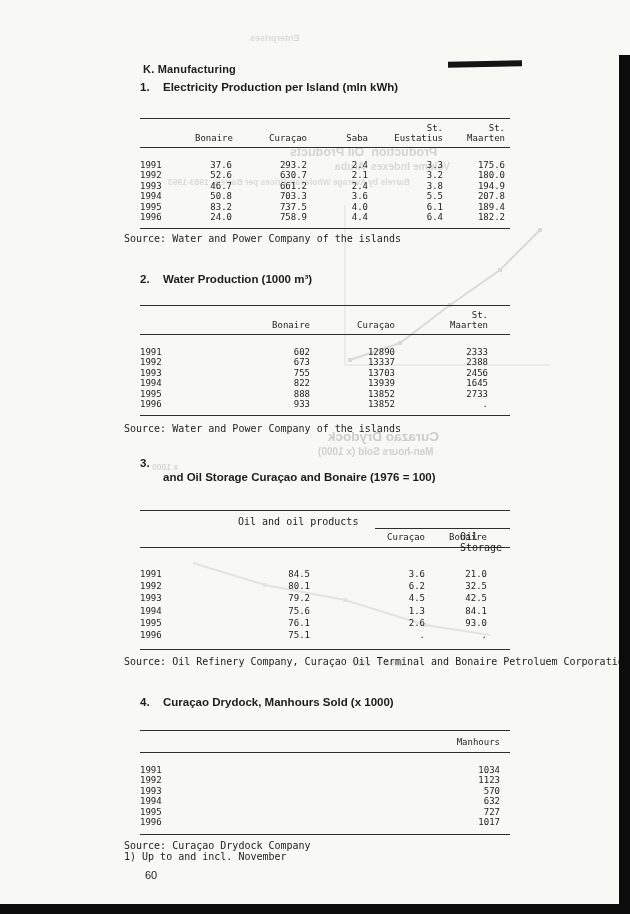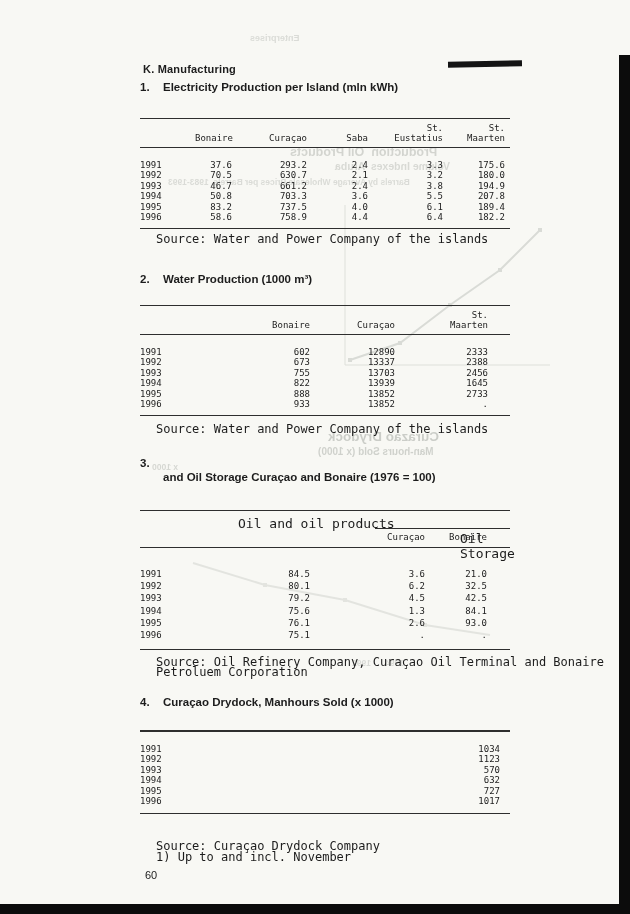--- a/index.html
+++ b/index.html
@@ -27,24 +27,24 @@
   .cols-t2 { grid-template-columns:55px 115px 85px 93px; }
   .cols-t3 { grid-template-columns:55px 115px 115px 62px; }
   .cols-t3sub { grid-template-columns:170px 115px 62px; }
   .cols-t4 { grid-template-columns:55px 305px; }
   .rows { font-size:9px; }
   .trow { display:grid; }
   .rows-tight .trow { line-height:10.4px; }
   .rows-loose .trow { line-height:12.2px; }
   .ycell { text-align:left; }
   .vcell { text-align:right; }
-  .grouprow { position:relative; height:17px; font-size:13px;text-decoration:underline; }
+  .grouprow { position:relative; height:17px; font-size:10px;text-decoration:underline; }
   .gl { position:absolute; left:98px; top:5px; }
   .gr { position:absolute; left:272px; top:20px;padding-left:48px; }
-  .source { position:absolute; left:156px; font-size:12px; line-height:10px; }
+  .source { position:absolute; left:124px; font-size:10px; line-height:10px; }
   .pagenum { position:absolute; left:145px; top:869px; font:11px "Liberation Sans", sans-serif; }
   
   .edge-right  { position:absolute; right:0; top:55px; width:11px; height:859px; background:#0c0c0c; }
   .edge-bottom { position:absolute; left:0; bottom:0; width:630px; height:10px; background:#0c0c0c; }
   .mark-top    { position:absolute; left:448px; top:61px; width:74px; height:6px; background:#141414; transform:rotate(-1deg); }
   
   .ghost {
     position:absolute; transform:scaleX(-1);
     font-family:"Liberation Sans", sans-serif; font-weight:bold;
     color:#8f948d; white-space:pre;
@@ -115,21 +115,21 @@
         <div class="trow cols-t1">
           <span class="ycell">1991</span>
           <span class="vcell">37.6</span>
           <span class="vcell">293.2</span>
           <span class="vcell">2.4</span>
           <span class="vcell">3.3</span>
           <span class="vcell">175.6</span>
         </div>
         <div class="trow cols-t1">
           <span class="ycell">1992</span>
-          <span class="vcell">70.5</span>
+          <span class="vcell">52.6</span>
           <span class="vcell">630.7</span>
           <span class="vcell">2.1</span>
           <span class="vcell">3.2</span>
           <span class="vcell">180.0</span>
         </div>
         <div class="trow cols-t1">
           <span class="ycell">1993</span>
           <span class="vcell">46.7</span>
           <span class="vcell">661.2</span>
           <span class="vcell">2.4</span>
@@ -147,21 +147,21 @@
         <div class="trow cols-t1">
           <span class="ycell">1995</span>
           <span class="vcell">83.2</span>
           <span class="vcell">737.5</span>
           <span class="vcell">4.0</span>
           <span class="vcell">6.1</span>
           <span class="vcell">189.4</span>
         </div>
         <div class="trow cols-t1">
           <span class="ycell">1996</span>
-          <span class="vcell">58.6</span>
+          <span class="vcell">24.0</span>
           <span class="vcell">758.9</span>
           <span class="vcell">4.4</span>
           <span class="vcell">6.4</span>
           <span class="vcell">182.2</span>
         </div>
       </div>
     <div class="rule"></div>
   </div>
   <div class="source" style="top:234px">Source: Water and Power Company of the islands</div>
 
@@ -279,20 +279,24 @@
     <div class="rule"></div>
   </div>
   <div class="source" style="top:657px">Source: Oil Refinery Company, Curaçao Oil Terminal and Bonaire Petroluem Corporation</div>
 
   <div class="sec" style="top:695px">
     <span class="secnum">4.</span>
     <span class="sectitle">Curaçao Drydock, Manhours Sold (x 1000)</span>
   </div>
   <div class="tblock" style="top:730px">
     <div class="rule"></div>
+    <div class="thead cols-t4" style="padding:6px 0 5px">
+        <span class="spacer"></span>
+        <span class="hcell">Manhours</span>
+      </div>
     <div class="rule"></div>
     <div class="rows rows-tight" style="padding:12px 0 7px">
         <div class="trow cols-t4">
           <span class="ycell">1991</span>
           <span class="vcell">1034</span>
         </div>
         <div class="trow cols-t4">
           <span class="ycell">1992</span>
           <span class="vcell">1123</span>
         </div>

